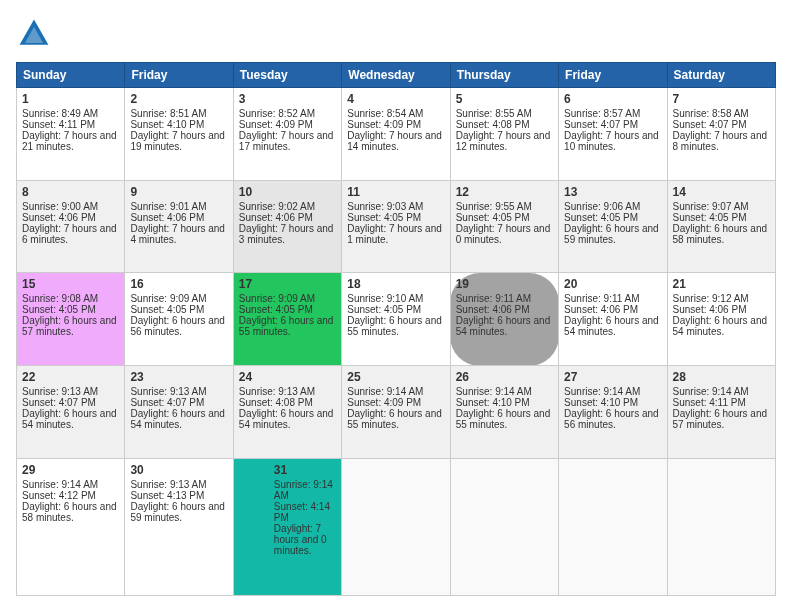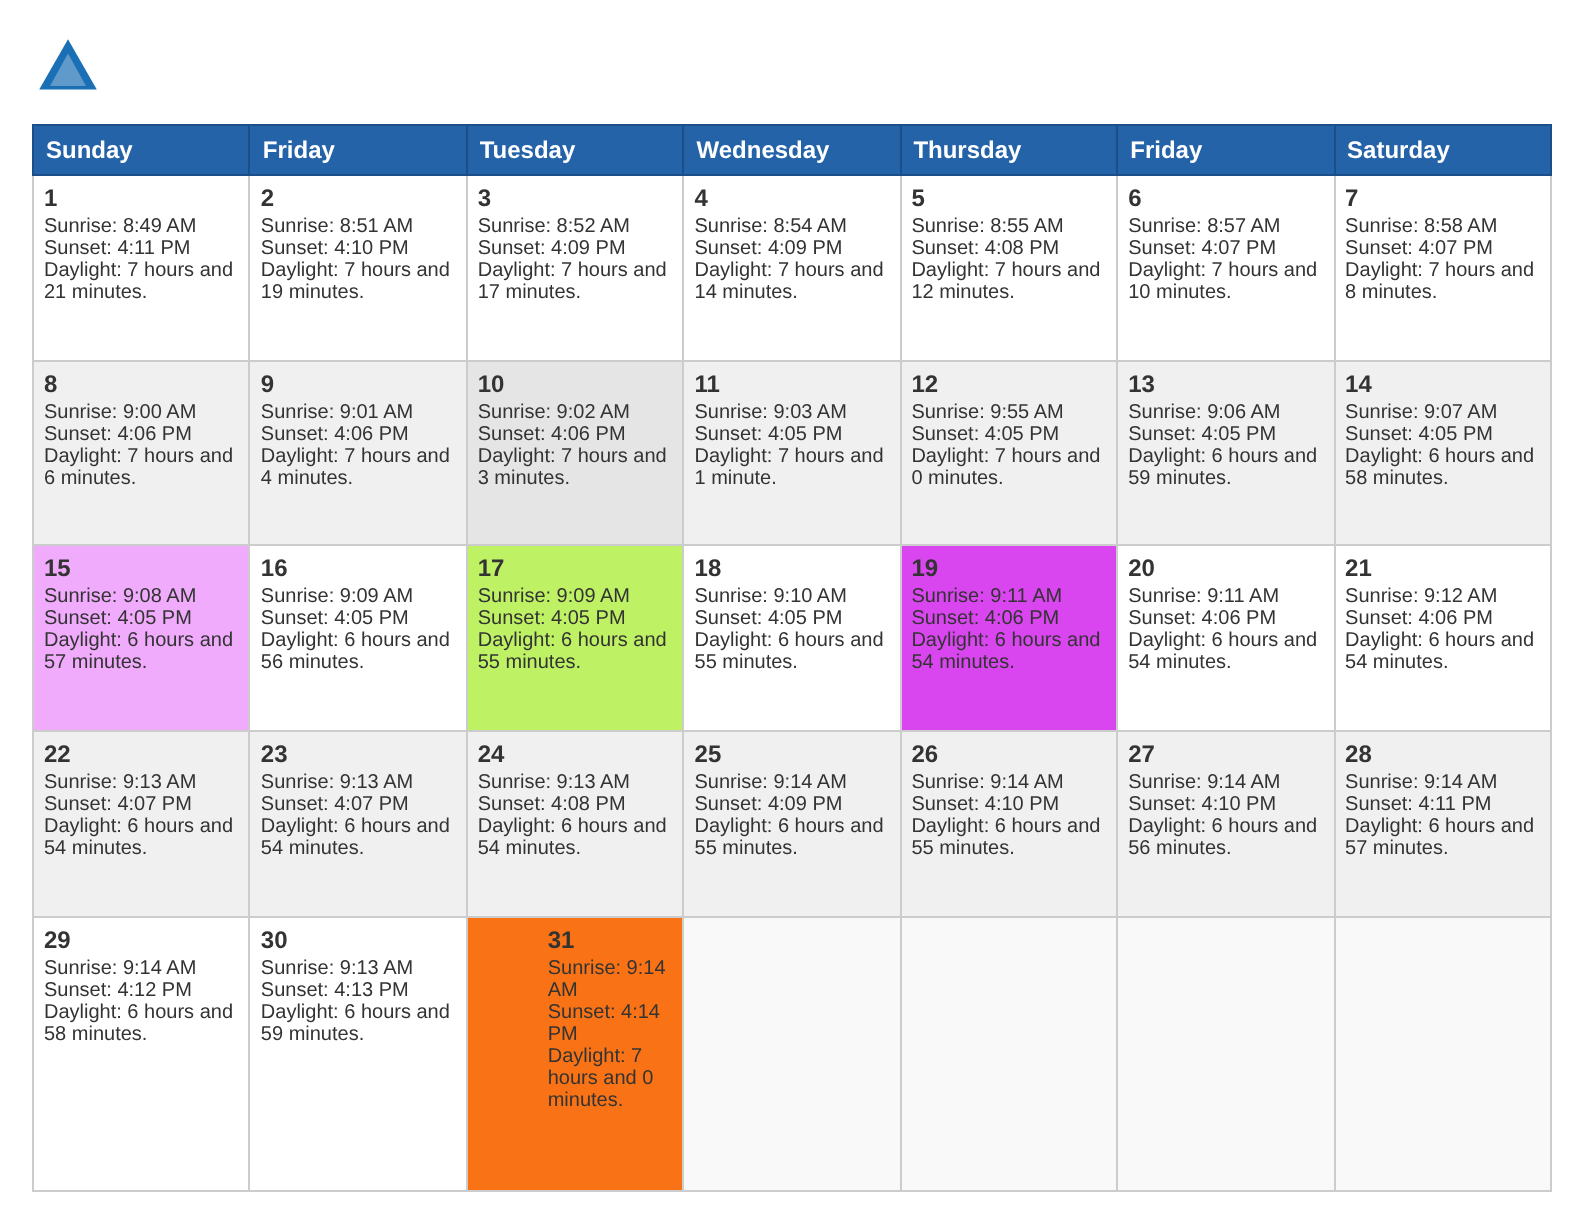--- a/index.html
+++ b/index.html
@@ -227,33 +227,33 @@
         <span>Sunrise: 9:08 AM</span><br>
         <span>Sunset: 4:05 PM</span><br>
         <span>Daylight: 6 hours and 57 minutes.</span>
       </td>
           <td style="background-color: rgb(255, 255, 255);">
         <span class="day-num">16</span>
         <span>Sunrise: 9:09 AM</span><br>
         <span>Sunset: 4:05 PM</span><br>
         <span>Daylight: 6 hours and 56 minutes.</span>
       </td>
-          <td style="background-color: #bef264;">
+          <td style="background-color: #22c55e;">
         <span class="day-num">17</span>
         <span>Sunrise: 9:09 AM</span><br>
         <span>Sunset: 4:05 PM</span><br>
         <span>Daylight: 6 hours and 55 minutes.</span>
       </td>
           <td style="background-color: rgb(255, 255, 255);">
         <span class="day-num">18</span>
         <span>Sunrise: 9:10 AM</span><br>
         <span>Sunset: 4:05 PM</span><br>
         <span>Daylight: 6 hours and 55 minutes.</span>
       </td>
-          <td style="background-color: #d946ef;">
+          <td style="background-color: #a3a3a3; border-radius: 30px;">
         <span class="day-num">19</span>
         <span>Sunrise: 9:11 AM</span><br>
         <span>Sunset: 4:06 PM</span><br>
         <span>Daylight: 6 hours and 54 minutes.</span>
       </td>
           <td style="background-color: rgb(255, 255, 255);">
         <span class="day-num">20</span>
         <span>Sunrise: 9:11 AM</span><br>
         <span>Sunset: 4:06 PM</span><br>
         <span>Daylight: 6 hours and 54 minutes.</span>
@@ -315,21 +315,21 @@
         <span>Sunrise: 9:14 AM</span><br>
         <span>Sunset: 4:12 PM</span><br>
         <span>Daylight: 6 hours and 58 minutes.</span>
       </td>
           <td style="background-color: rgb(255, 255, 255);">
         <span class="day-num">30</span>
         <span>Sunrise: 9:13 AM</span><br>
         <span>Sunset: 4:13 PM</span><br>
         <span>Daylight: 6 hours and 59 minutes.</span>
       </td>
-          <td style="background-color: #f97316; padding-left: 40px;">
+          <td style="background-color: #14b8a6; padding-left: 40px;">
         <span class="day-num">31</span>
         <span>Sunrise: 9:14 AM</span><br>
         <span>Sunset: 4:14 PM</span><br>
         <span>Daylight: 7 hours and 0 minutes.</span>
       </td>
           <td class="empty-cell" style="background-color: rgb(250, 250, 250);"></td>
           <td class="empty-cell" style="background-color: rgb(250, 250, 250);"></td>
           <td class="empty-cell" style="background-color: rgb(250, 250, 250);"></td>
           <td class="empty-cell" style="background-color: rgb(250, 250, 250);"></td>
         </tr>

